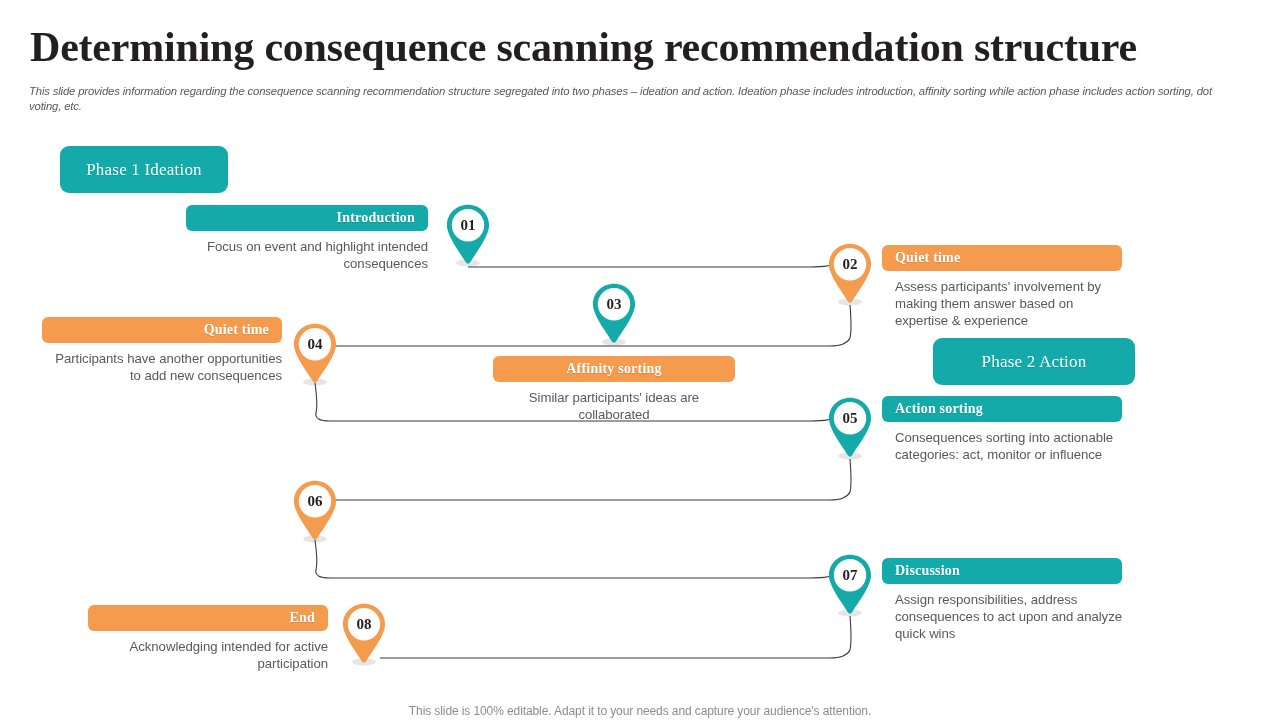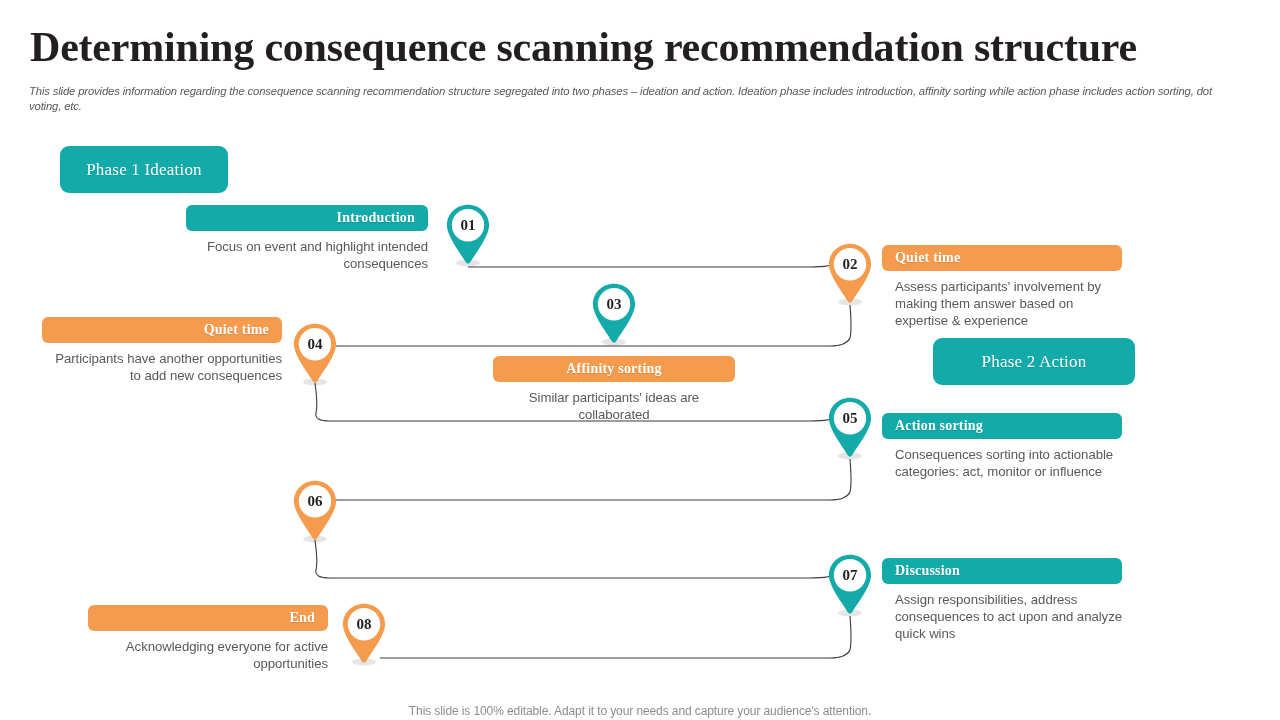--- a/index.html
+++ b/index.html
@@ -150,21 +150,21 @@
   </div>
   <div class="pin" style="left:292px;top:322px;">
     <svg width="46" height="64" viewBox="0 0 46 64" xmlns="http://www.w3.org/2000/svg">
       <ellipse cx="23" cy="60" rx="12" ry="3.5" fill="#000" opacity="0.10"></ellipse>
       <path d="M23 1.8 C11.2 1.8 1.9 11 1.9 22.3 C1.9 33.0 14.5 49.0 21.0 59.6 C21.9 61.1 24.1 61.1 25.0 59.6 C31.5 49.0 44.1 33.0 44.1 22.3 C44.1 11 34.8 1.8 23 1.8 Z" fill="#f59b4e"></path>
       <circle cx="23" cy="22.3" r="16.2" fill="#ffffff"></circle>
     </svg>
     <div class="num">04</div>
   </div>
 
-  <div class="step right" style="left:882px;top:413px;width:240px;">
+  <div class="step right" style="left:882px;top:396px;width:240px;">
     <div class="bar teal">Action sorting</div>
     <div class="desc">Consequences sorting into actionable categories: act, monitor or influence</div>
   </div>
   <div class="pin" style="left:827px;top:396px;">
     <svg width="46" height="64" viewBox="0 0 46 64" xmlns="http://www.w3.org/2000/svg">
       <ellipse cx="23" cy="60" rx="12" ry="3.5" fill="#000" opacity="0.10"></ellipse>
       <path d="M23 1.8 C11.2 1.8 1.9 11 1.9 22.3 C1.9 33.0 14.5 49.0 21.0 59.6 C21.9 61.1 24.1 61.1 25.0 59.6 C31.5 49.0 44.1 33.0 44.1 22.3 C44.1 11 34.8 1.8 23 1.8 Z" fill="#14aaaa"></path>
       <circle cx="23" cy="22.3" r="16.2" fill="#ffffff"></circle>
     </svg>
     <div class="num">05</div>
@@ -189,21 +189,21 @@
     <svg width="46" height="64" viewBox="0 0 46 64" xmlns="http://www.w3.org/2000/svg">
       <ellipse cx="23" cy="60" rx="12" ry="3.5" fill="#000" opacity="0.10"></ellipse>
       <path d="M23 1.8 C11.2 1.8 1.9 11 1.9 22.3 C1.9 33.0 14.5 49.0 21.0 59.6 C21.9 61.1 24.1 61.1 25.0 59.6 C31.5 49.0 44.1 33.0 44.1 22.3 C44.1 11 34.8 1.8 23 1.8 Z" fill="#14aaaa"></path>
       <circle cx="23" cy="22.3" r="16.2" fill="#ffffff"></circle>
     </svg>
     <div class="num">07</div>
   </div>
 
   <div class="step left" style="left:88px;top:605px;width:240px;">
     <div class="bar orange">End</div>
-    <div class="desc">Acknowledging everyone for active opportunities</div>
+    <div class="desc">Acknowledging intended for active participation</div>
   </div>
   <div class="pin" style="left:341px;top:602px;">
     <svg width="46" height="64" viewBox="0 0 46 64" xmlns="http://www.w3.org/2000/svg">
       <ellipse cx="23" cy="60" rx="12" ry="3.5" fill="#000" opacity="0.10"></ellipse>
       <path d="M23 1.8 C11.2 1.8 1.9 11 1.9 22.3 C1.9 33.0 14.5 49.0 21.0 59.6 C21.9 61.1 24.1 61.1 25.0 59.6 C31.5 49.0 44.1 33.0 44.1 22.3 C44.1 11 34.8 1.8 23 1.8 Z" fill="#f59b4e"></path>
       <circle cx="23" cy="22.3" r="16.2" fill="#ffffff"></circle>
     </svg>
     <div class="num">08</div>
   </div>
 

